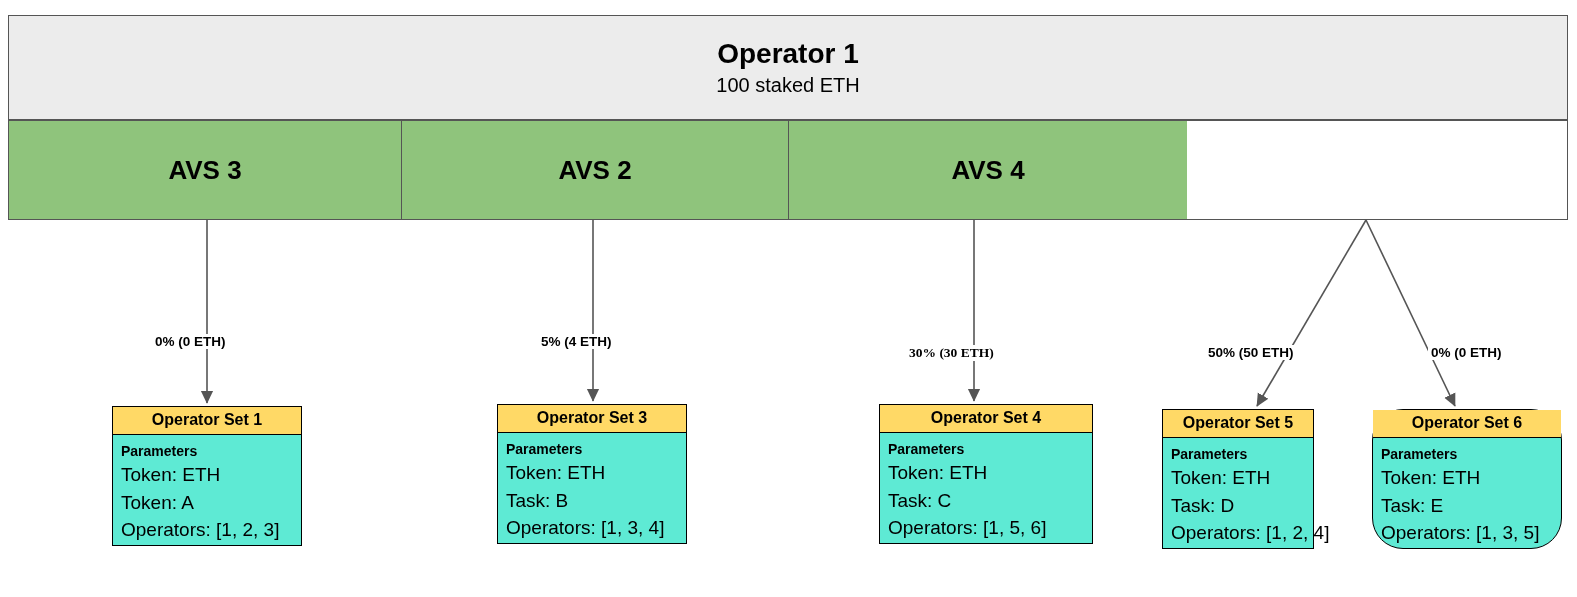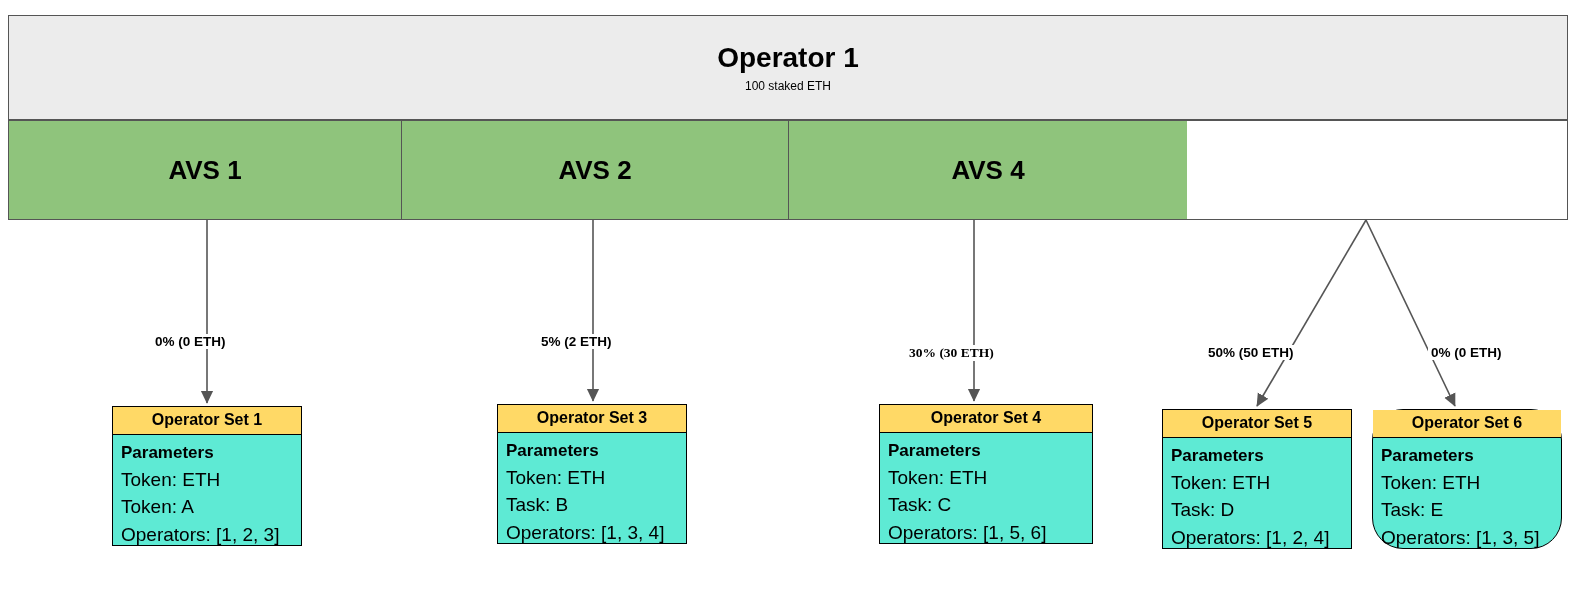--- a/index.html
+++ b/index.html
@@ -28,21 +28,21 @@
     align-items:center;
     justify-content:center;
   }
   #operator-header .op-title{
     font-size:28px;
     font-weight:bold;
     color:#000;
     line-height:1.15;
   }
   #operator-header .op-sub{
-    font-size:12px;
+    font-size:20px;
     color:#000;
     margin-top:4px;
   }
 
   
   #avs-row{
     position:absolute;
     left:8px; top:120px;
     width:1560px; height:100px;
     box-sizing:border-box;
@@ -77,21 +77,21 @@
     font-weight:bold;
     color:#000;
     padding:4px 2px 5px 2px;
     box-sizing:border-box;
   }
   .opset .os-body{
     padding:6px 8px 7px 8px;
     box-sizing:border-box;
   }
   .opset .os-body .p-title{
-    font-size:17px;
+    font-size:14px;
     font-weight:bold;
     color:#000;
     line-height:1.45;
   }
   .opset .os-body .p-line{
     font-size:19px;
     color:#000;
     line-height:1.45;
     white-space:nowrap;
   }
@@ -119,21 +119,21 @@
 
 <div id="canvas">
 
   <div id="operator-header">
     <div class="op-title">Operator 1</div>
     <div class="op-sub">100 staked ETH</div>
   </div>
 
   <div id="avs-row">
     <div class="avs-cell" style="width:393px;">
-      <span>AVS 1</span>
+      <span>AVS 3</span>
     </div>
     <div class="avs-cell" style="width:387px;">
       <span>AVS 2</span>
     </div>
     <div class="avs-cell" style="width:398px;">
       <span>AVS 4</span>
     </div>
   </div>
 
   <svg id="edges" viewBox="0 0 1577 597" xmlns="http://www.w3.org/2000/svg">
@@ -148,21 +148,21 @@
     <line x1="593" y1="220" x2="593" y2="401" stroke="#555555" stroke-width="1.6" marker-end="url(#ah)"></line>
 
     <line x1="974" y1="220" x2="974" y2="401" stroke="#555555" stroke-width="1.6" marker-end="url(#ah)"></line>
 
     <line x1="1366" y1="220" x2="1257" y2="406" stroke="#555555" stroke-width="1.6" marker-end="url(#ah)"></line>
 
     <line x1="1366" y1="220" x2="1455" y2="406" stroke="#555555" stroke-width="1.6" marker-end="url(#ah)"></line>
   </svg>
 
   <div class="edge-label" style="left:152px; top:334px;">0% (0 ETH)</div>
-  <div class="edge-label" style="left:538px; top:334px;">5% (2 ETH)</div>
+  <div class="edge-label" style="left:538px; top:334px;">5% (4 ETH)</div>
   <div class="edge-label" style="left:906px; top:345px;font-family:Liberation Serif, serif;">30% (30 ETH)</div>
   <div class="edge-label" style="left:1205px; top:345px;">50% (50 ETH)</div>
   <div class="edge-label" style="left:1428px; top:345px;">0% (0 ETH)</div>
 
   <div class="opset" style="left:112px; top:406px; width:190px; height:140px;">
     <div class="os-head">Operator Set 1</div>
     <div class="os-body">
       <div class="p-title">Parameters</div>
       <div class="p-line">Token: ETH</div>
       <div class="p-line">Token: A</div>
@@ -183,21 +183,21 @@
   <div class="opset" style="left:879px; top:404px; width:214px; height:140px;">
     <div class="os-head">Operator Set 4</div>
     <div class="os-body">
       <div class="p-title">Parameters</div>
       <div class="p-line">Token: ETH</div>
       <div class="p-line">Task: C</div>
       <div class="p-line">Operators: [1, 5, 6]</div>
     </div>
   </div>
 
-  <div class="opset" style="left:1162px; top:409px; width:190px; height:140px;">
+  <div class="opset" style="left:1162px; top:409px; width:152px; height:140px;">
     <div class="os-head">Operator Set 5</div>
     <div class="os-body">
       <div class="p-title">Parameters</div>
       <div class="p-line">Token: ETH</div>
       <div class="p-line">Task: D</div>
       <div class="p-line">Operators: [1, 2, 4]</div>
     </div>
   </div>
 
   <div class="opset" style="left:1372px; top:409px; width:190px; height:140px;border-radius:31px;">

